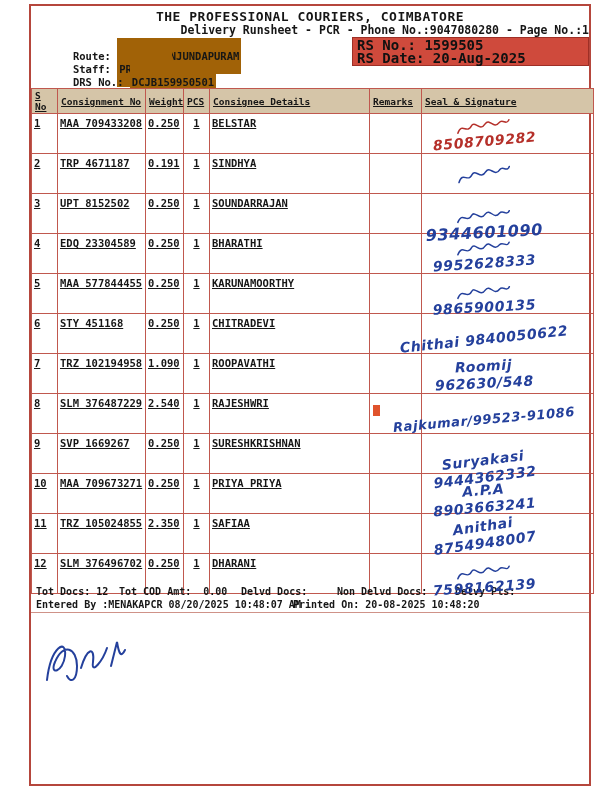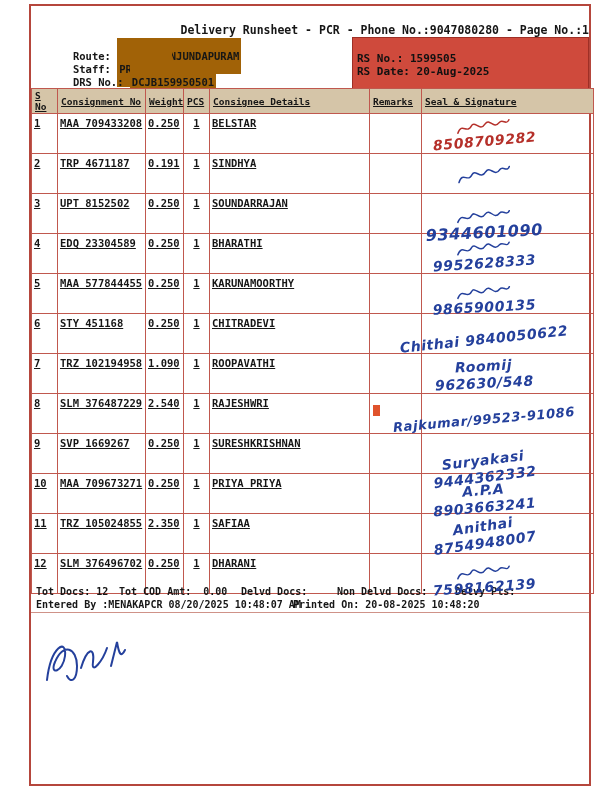--- a/index.html
+++ b/index.html
@@ -7,21 +7,21 @@
         font-family:"DejaVu Sans Mono","Liberation Mono",monospace;color:#161616;}
   .doc{position:absolute;left:29px;top:4px;width:562px;height:782px;
        border:2px solid #b5463c;box-sizing:border-box;font-weight:bold;}
   .title{position:absolute;top:3px;left:0;width:100%;text-align:center;font-size:13px;letter-spacing:.5px;}
   .subtitle{position:absolute;top:17px;left:0;width:100%;text-align:right;font-size:11.5px;}
   .info-line{position:absolute;left:4px;font-size:10.5px;white-space:pre;}
   .route{top:32px}.staff{top:45px}.drs{top:58px}.vehicle{top:71px}
   .hl-yellow{background:#a16207;padding:12px 2px;}
   .hl-teal{background:#2e9e86;padding:0 2px;}
   .rs-box{position:absolute;top:31px;left:321px;width:237px;box-sizing:border-box;
-          background:#cf4a3c;border:1px solid #9e2f26;padding:15px 4px;font-size:11px;line-height:12.5px;color:#111;}
+          background:#cf4a3c;border:1px solid #9e2f26;padding:1px 4px;font-size:14px;line-height:12.5px;color:#111;}
   .runsheet{position:absolute;top:82px;left:0;width:562px;border-collapse:collapse;table-layout:fixed;text-decoration:underline;}
   .runsheet th,.runsheet td{border:1px solid #c0584e;box-sizing:border-box;}
   .runsheet th{background:#d5c5a8;font-size:9.5px;text-align:left;padding:1px 3px;font-weight:bold;}
   .runsheet thead tr{height:16px;}
   .runsheet tbody tr{height:40px;}
   .runsheet td{font-size:10.5px;vertical-align:top;padding:3px 2px;font-weight:bold;overflow:visible;}
   .c-pcs{text-align:center;}
   .c-sig{position:relative;}
   .sig{position:absolute;top:4px;left:-42px;width:208px;text-align:center;
        font-family:"DejaVu Sans","Liberation Sans",sans-serif;font-style:italic;font-weight:bold;
@@ -36,20 +36,21 @@
   .v1{left:5px}.v2{left:236px}
   .sep{position:absolute;top:606px;left:0;width:100%;border-top:1px solid #cf9288;}
   .verified-scribble{position:absolute;left:6px;top:626px;color:#24409c;}
 </style>
 </head>
 <body>
 
 <div class="page">
   <div class="doc">
 
+    <div class="title">THE PROFESSIONAL COURIERS, COIMBATORE</div>
     <div class="subtitle">Delivery Runsheet - PCR - Phone No.:9047080280 - Page No.:1</div>
 
     <div class="info-line route">
       <span>Route: </span><span class="hl-yellow">PARSN NANJUNDAPURAM</span>
     </div>
     <div class="info-line staff">
       <span>Staff: </span><span class="hl-yellow">PRASANTH</span>
     </div>
     <div class="info-line drs">
       <span>DRS No.: </span><span class="hl-yellow">DCJB159950501</span>

